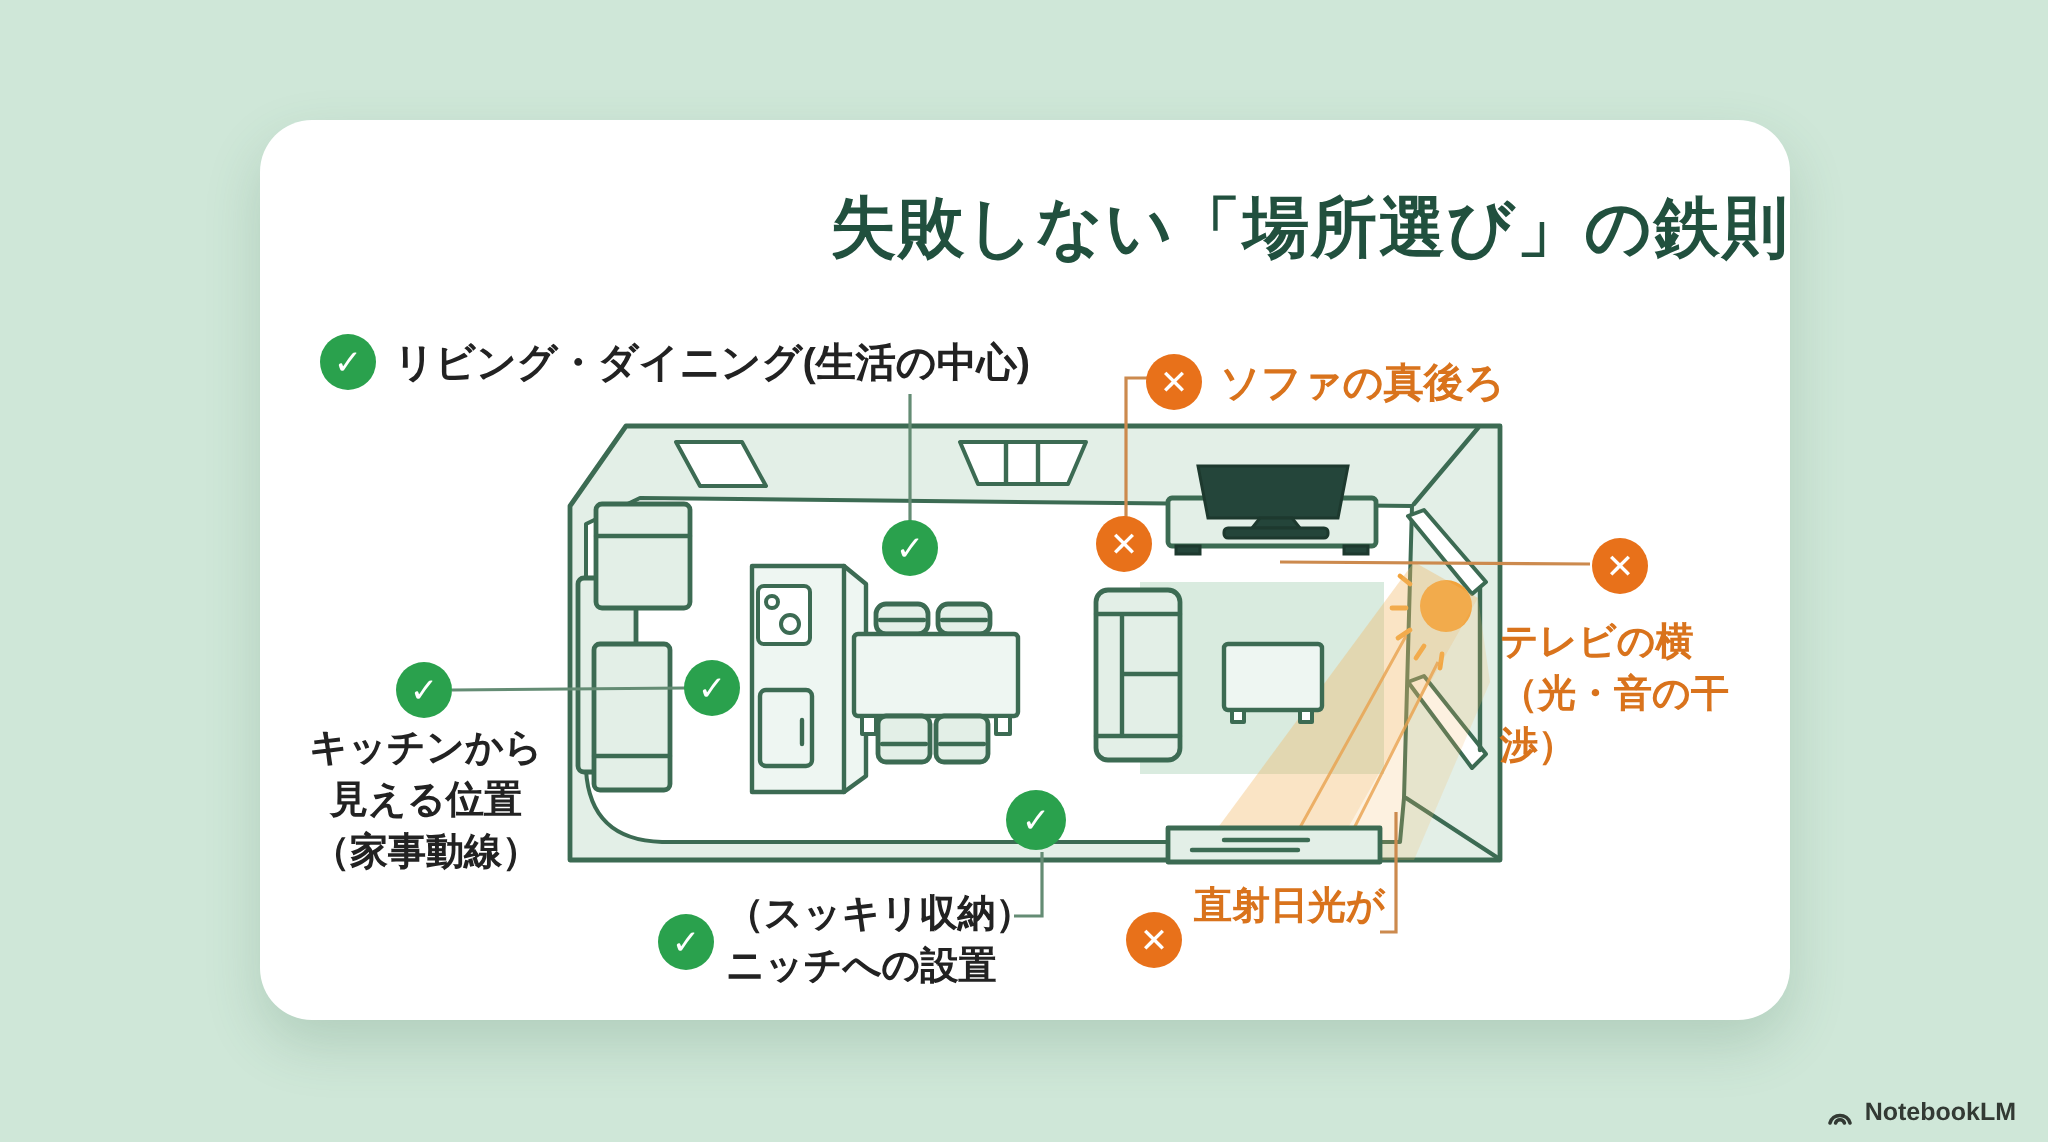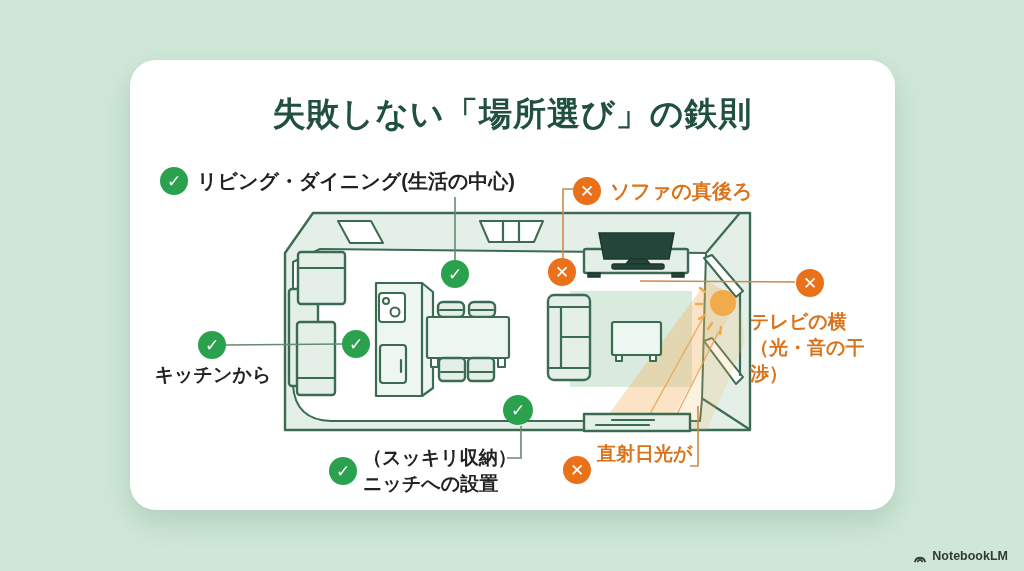--- a/index.html
+++ b/index.html
@@ -8,21 +8,21 @@
     background:var(--bg,#cfe7d8);
     font-family:"Liberation Sans","DejaVu Sans",sans-serif;
   }
   .card{
     position:absolute;left:130px;top:60px;width:765px;height:450px;
     background:#fff;border-radius:26px;
     box-shadow:0 12px 28px rgba(60,110,80,.20);
   }
   .title{
     position:absolute;left:130px;top:92px;width:765px;
-    text-align:center;font-size:33px;font-weight:800;letter-spacing:1px;
+    text-align:right;font-size:33px;font-weight:800;letter-spacing:1px;
     color:var(--title-color,#21503e);
   }
   svg.plan{position:absolute;left:0;top:0;}
   
   .ln{fill:none;stroke:var(--plan-line,#3c6b53);stroke-width:2.2;stroke-linecap:round;stroke-linejoin:round;}
   .fw{fill:var(--plan-fill,#e3efe7);stroke:var(--plan-line,#3c6b53);stroke-width:2.4;stroke-linejoin:round;}
   .ff{fill:#eef6f2;stroke:var(--plan-line,#3c6b53);stroke-width:2.2;stroke-linejoin:round;}
   .wh{fill:#ffffff;stroke:var(--plan-line,#3c6b53);stroke-width:2;stroke-linejoin:round;}
   .dark{fill:#24453a;stroke:#1d392e;stroke-width:1.5;}
   .conn-g{stroke:#648c74;stroke-width:1.6;fill:none;}
@@ -179,20 +179,22 @@
 
   <div class="badge bad" style="left:796px;top:269px">✕</div>
   <div class="multi orange" style="left:750px;top:309px;width:150px">
     <div>テレビの横</div>
     <div>（光・音の干渉）</div>
   </div>
 
   <div class="badge good" style="left:198px;top:331px">✓</div>
   <div class="multi center" style="left:146px;top:362px;width:134px">
     <div>キッチンから</div>
+    <div>見える位置</div>
+    <div>（家事動線）</div>
   </div>
 
   <div class="badge good" style="left:329px;top:457px">✓</div>
   <div class="multi" style="left:363px;top:445px">
     <div>（スッキリ収納）</div>
     <div>ニッチへの設置</div>
   </div>
 
   <div class="badge bad" style="left:563px;top:456px">✕</div>
   <div class="multi orange" style="left:597px;top:441px">

